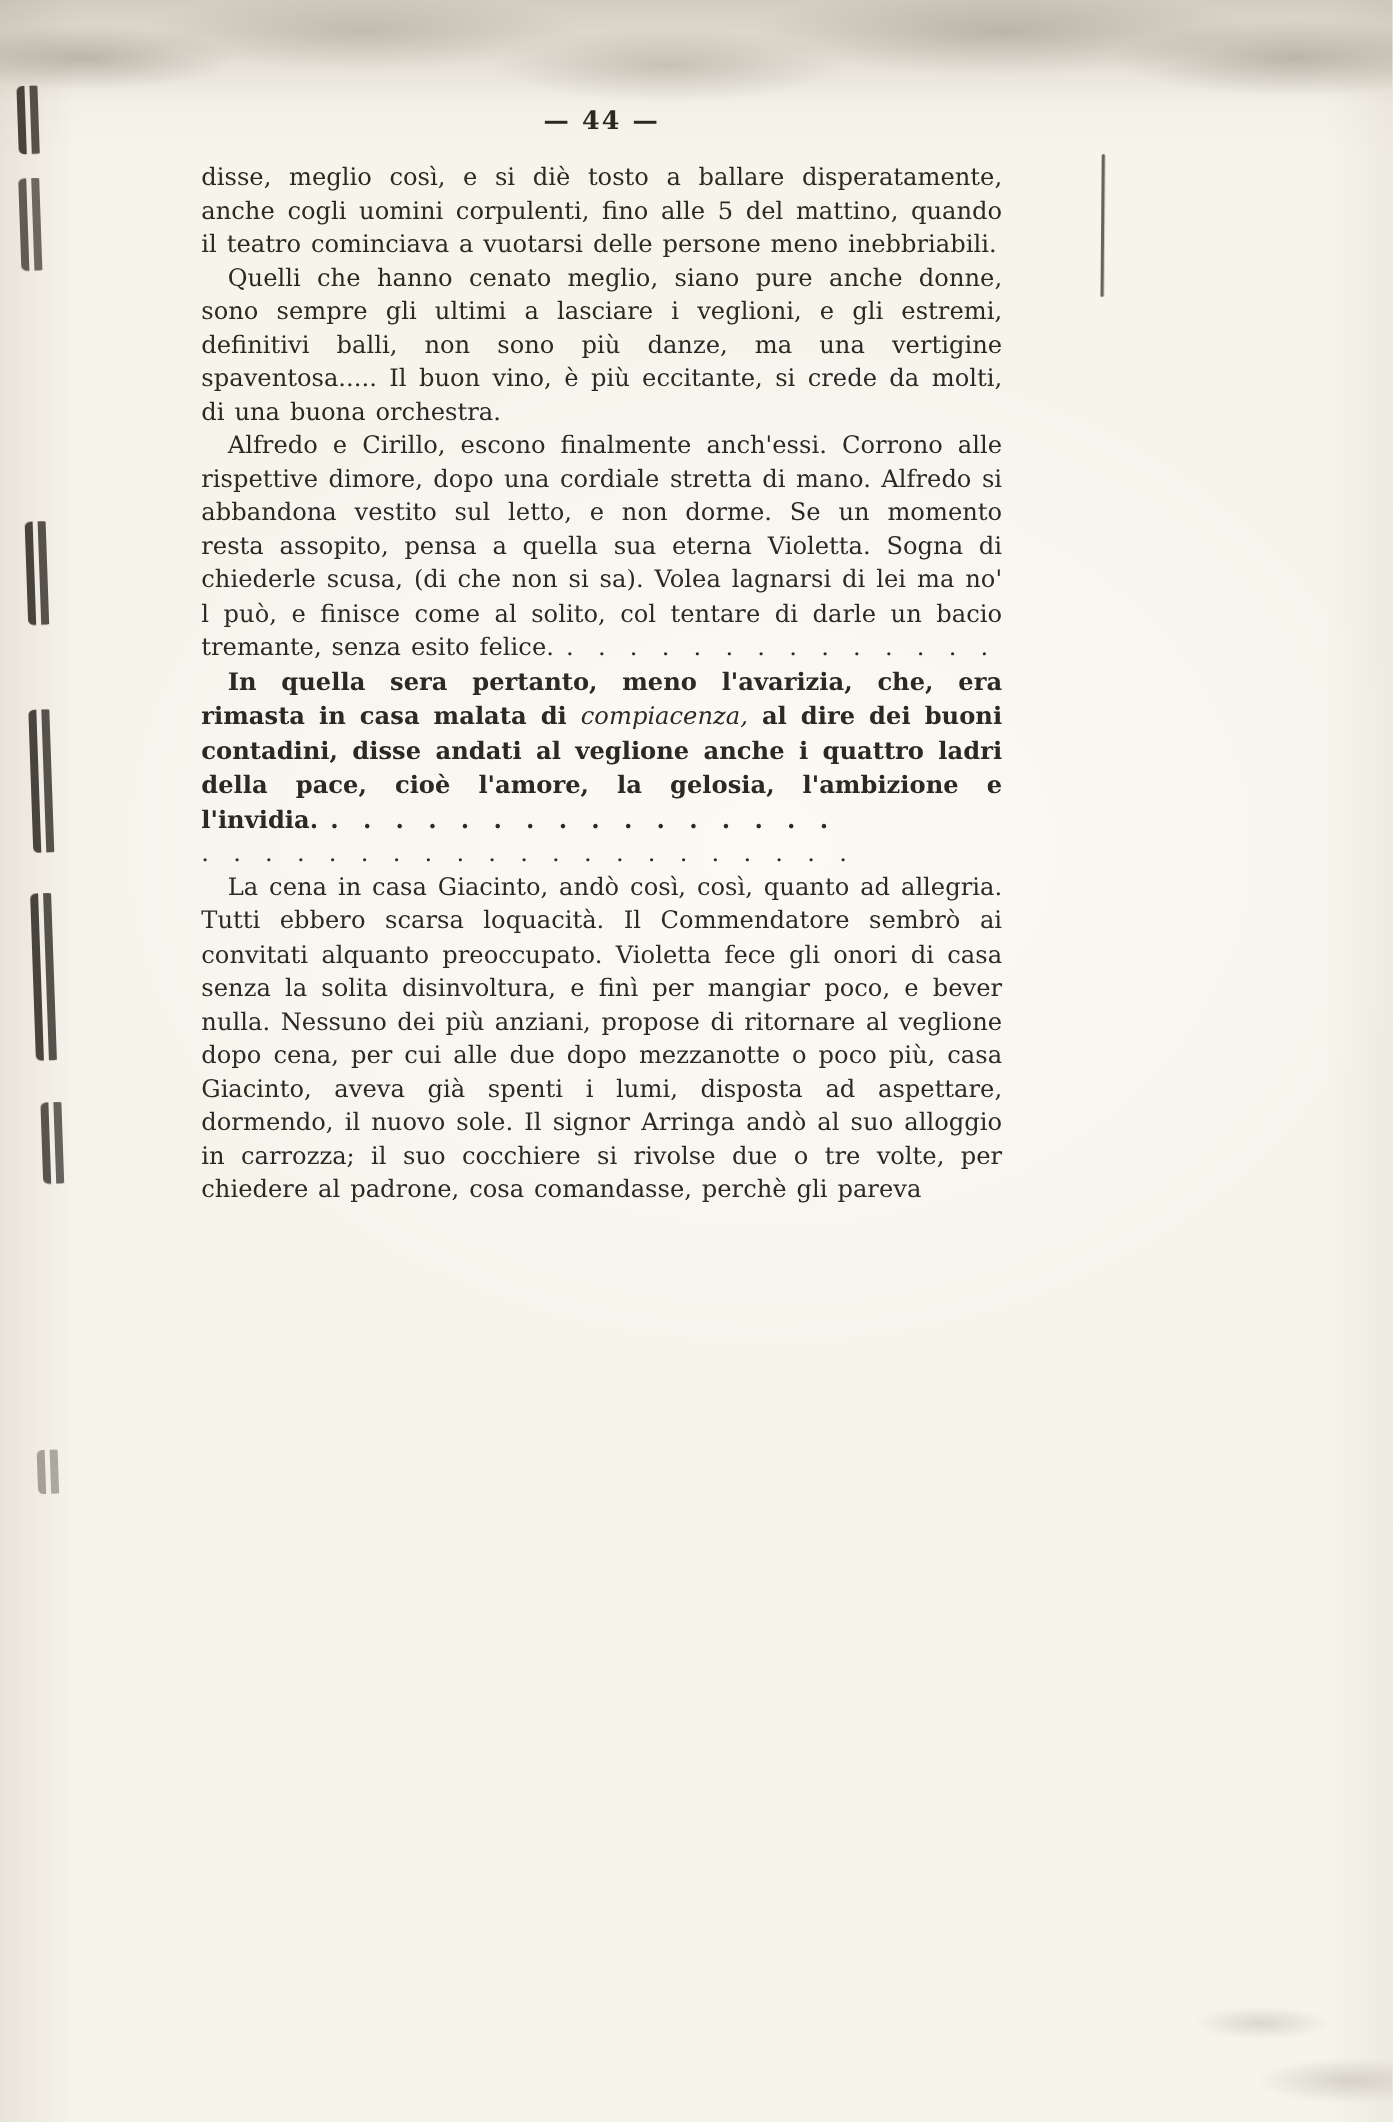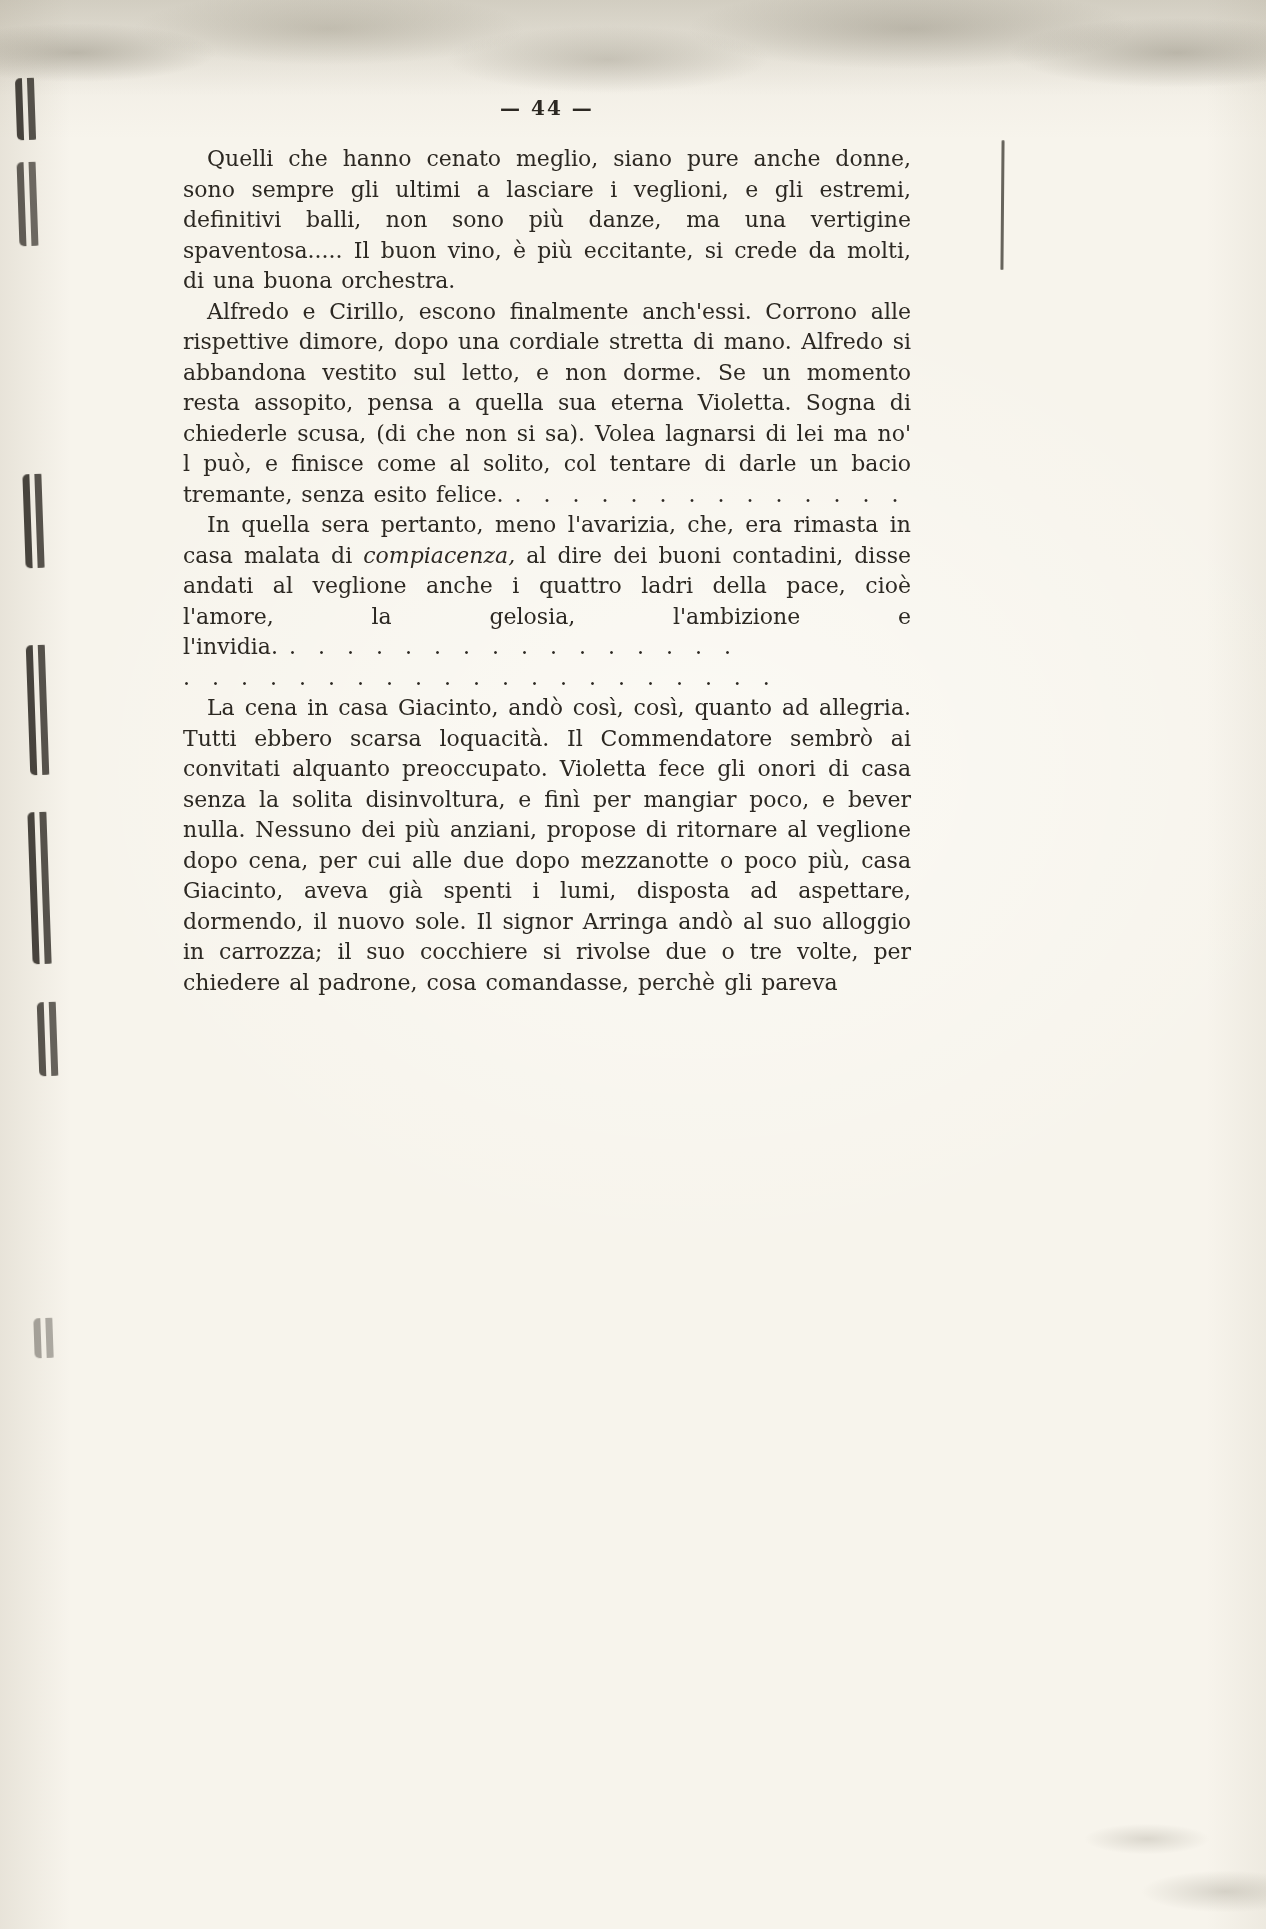--- a/index.html
+++ b/index.html
@@ -58,33 +58,33 @@
       radial-gradient(ellipse 120px 30px at 88% 75%, rgba(120,114,98,.25), transparent 70%);
   }
   
   .text-block{
     position:absolute;left:183px;top:96px;width:728px;
     color:#2c2822;
   }
   .page-number{
     text-align:center;
     font-weight:bold;
-    font-size:20px;
+    font-size:23px;
     letter-spacing:2px;
     margin:0 0 24px 0;
   }
   .para{
     margin:0;
     font-size:22px;
     line-height:30.5px;
     text-align:justify;
     word-spacing:2px;
   }
   .para.indent{text-indent:24px;}
-  .para .run{font-style:normal;}
+  .para .run{font-style:normal;font-weight:bold;}
   .para em{font-style:italic;}
   .para.dots{
     text-align:left;
     word-spacing:0;
   }
 </style>
 </head>
 <body>
 
 <div class="page">
@@ -98,20 +98,21 @@
   <div class="ink ink-5"></div>
   <div class="ink ink-6"></div>
   <div class="ink ink-7"></div>
   <div class="edge-line"></div>
   <div class="corner-smudge"></div>
 
   <div class="text-block">
 
     <div class="page-number">— 44 —</div>
 
+    <p class="para">disse, meglio così, e si diè tosto a ballare disperatamente, anche cogli uomini corpulenti, fino alle 5 del mattino, quando il teatro cominciava a vuotarsi delle persone meno inebbriabili.</p>
 
     <p class="para indent">Quelli che hanno cenato meglio, siano pure anche donne, sono sempre gli ultimi a lasciare i veglioni, e gli estremi, definitivi balli, non sono più danze, ma una vertigine spaventosa..... Il buon vino, è più eccitante, si crede da molti, di una buona orchestra.</p>
 
     <p class="para indent">Alfredo e Cirillo, escono finalmente anch'essi. Corrono alle rispettive dimore, dopo una cordiale stretta di mano. Alfredo si abbandona vestito sul letto, e non dorme. Se un momento resta assopito, pensa a quella sua eterna Violetta. Sogna di chiederle scusa, (di che non si sa). Volea lagnarsi di lei ma no' l può, e finisce come al solito, col tentare di darle un bacio tremante, senza esito felice. . . . . . . . . . . . . . .</p>
 
     <p class="para indent"><span class="run">In quella sera pertanto, meno l'avarizia, che, era rimasta in casa malata di </span><em>compiacenza,</em><span class="run"> al dire dei buoni contadini, disse andati al veglione anche i quattro ladri della pace, cioè l'amore, la gelosia, l'ambizione e l'invidia. . . . . . . . . . . . . . . . .</span></p>
 
     <p class="para dots">. . . . . . . . . . . . . . . . . . . . .</p>
 
     <p class="para indent">La cena in casa Giacinto, andò così, così, quanto ad allegria. Tutti ebbero scarsa loquacità. Il Commendatore sembrò ai convitati alquanto preoccupato. Violetta fece gli onori di casa senza la solita disinvoltura, e finì per mangiar poco, e bever nulla. Nessuno dei più anziani, propose di ritornare al veglione dopo cena, per cui alle due dopo mezzanotte o poco più, casa Giacinto, aveva già spenti i lumi, disposta ad aspettare, dormendo, il nuovo sole. Il signor Arringa andò al suo alloggio in carrozza; il suo cocchiere si rivolse due o tre volte, per chiedere al padrone, cosa comandasse, perchè gli pareva</p>

